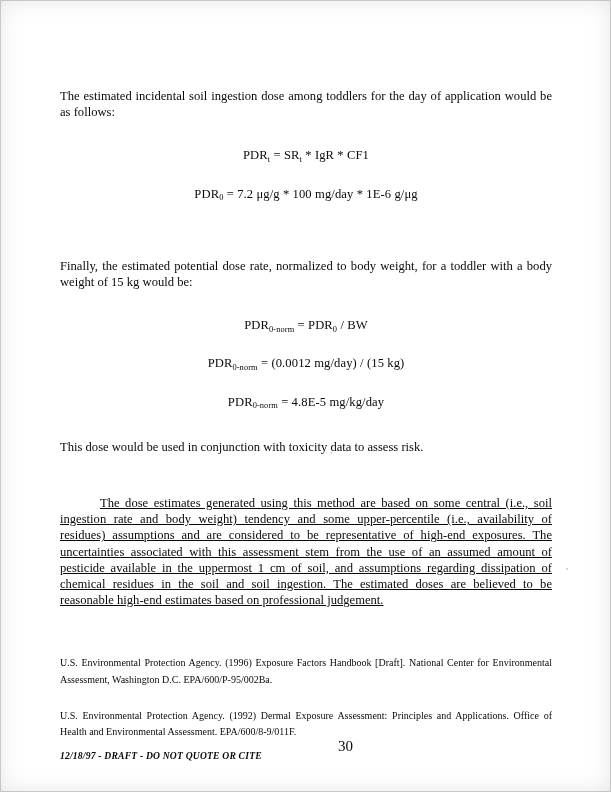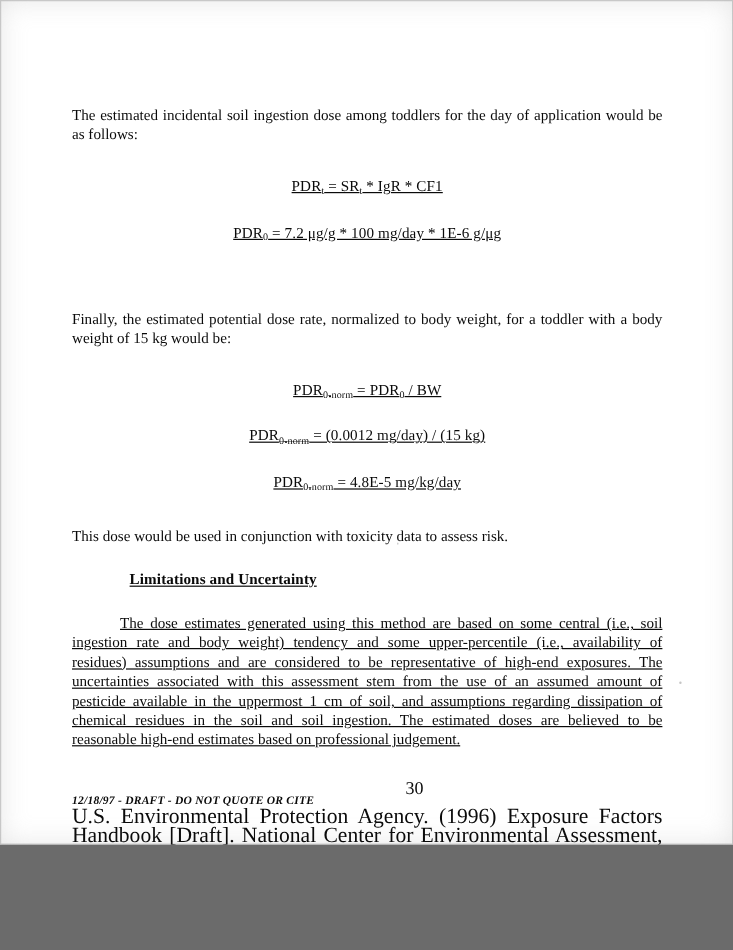--- a/index.html
+++ b/index.html
@@ -3,21 +3,21 @@
 <meta charset="utf-8">
 <style>
   html, body {
     margin: 0;
     padding: 0;
     background: #6b6b6b;
   }
   .page {
     position: relative;
     width: 611px;
-    height: 704px;
+    height: 792px;
     background: #ffffff;
     overflow: hidden;
     box-sizing: border-box;
     font-family: "Liberation Serif", "DejaVu Serif", serif;
     color: #0a0a0a;
   }
   
   .scan-edge {
     position: absolute;
     inset: 0;
@@ -42,42 +42,41 @@
   .gap-md { height: 20px; }
   .gap-lg { height: 27px; }
   .gap-xl { height: 34px; }
 
   .eq {
     margin: 0;
     font-size: 12.6px;
     line-height: 16.2px;
     text-align: center;
     letter-spacing: 0.1px;
-    text-decoration: underline;
   }
   .eq-gap { height: 20px; }
   sub {
     font-size: 8.4px;
     vertical-align: baseline;
     position: relative;
     bottom: -2.5px;
   }
   .indent { text-indent: 40px; text-decoration: underline; }
   h2.heading {
     margin: 0;
     padding: 0 0 0 48px;
     font-size: 12.6px;
     line-height: 16.2px;
     font-weight: bold;
     text-decoration: underline;
     letter-spacing: 0.1px;
   }
   .ref {
     margin: 0;
-    font-size: 18px;
+    font-size: 10px;
     line-height: 16.2px;
     text-align: justify;
     text-justify: inter-word;
   }
   .footer {
     position: absolute;
     left: 60px;
     bottom: 26px;
     width: 492px;
     height: 20px;
@@ -156,35 +155,35 @@
         <span>PDR</span><sub>0-norm</sub><span> = 4.8E-5 mg/kg/day</span>
       </p>
     </div>
 
     <div class="gap-lg"></div>
 
     <p class="body">This dose would be used in conjunction with toxicity data to assess risk.</p>
 
     <div class="gap-md"></div>
 
-    <h2 class="heading">Limitations and Uncertainty</h2>
 
     <div class="gap-md"></div>
 
     <p class="body indent">The dose estimates generated using this method are based on some central (i.e., soil ingestion rate and body weight) tendency and some upper-percentile (i.e., availability of residues) assumptions and are considered to be representative of high-end exposures.  The uncertainties associated with this assessment stem from the use of an assumed amount of pesticide available in the uppermost 1 cm of soil, and assumptions regarding dissipation of chemical residues in the soil and soil ingestion.   The estimated doses are believed to be reasonable high-end estimates based on professional judgement.</p>
 
     <div class="gap-lg"></div>
 
 
     <div class="gap-md"></div>
 
     <p class="ref">U.S. Environmental Protection Agency.  (1996) Exposure Factors Handbook [Draft].  National Center for Environmental Assessment, Washington D.C.  EPA/600/P-95/002Ba.</p>
 
     <div class="gap-md"></div>
 
+    <p class="ref">U.S. Environmental Protection Agency.  (1992) Dermal Exposure Assessment: Principles and Applications.  Office of Health and Environmental Assessment.  EPA/600/8-9/011F.</p>
 
   </div>
 
   <div class="footer">
     <div class="footer-note">12/18/97 - DRAFT - DO NOT QUOTE OR CITE</div>
     <div class="page-number">30</div>
   </div>
 
   <div class="speckle" style="left:566px; top:568px; width:2px; height:2px;"></div>
   <div class="speckle" style="left:331px; top:452px; width:1px; height:2px;"></div>

